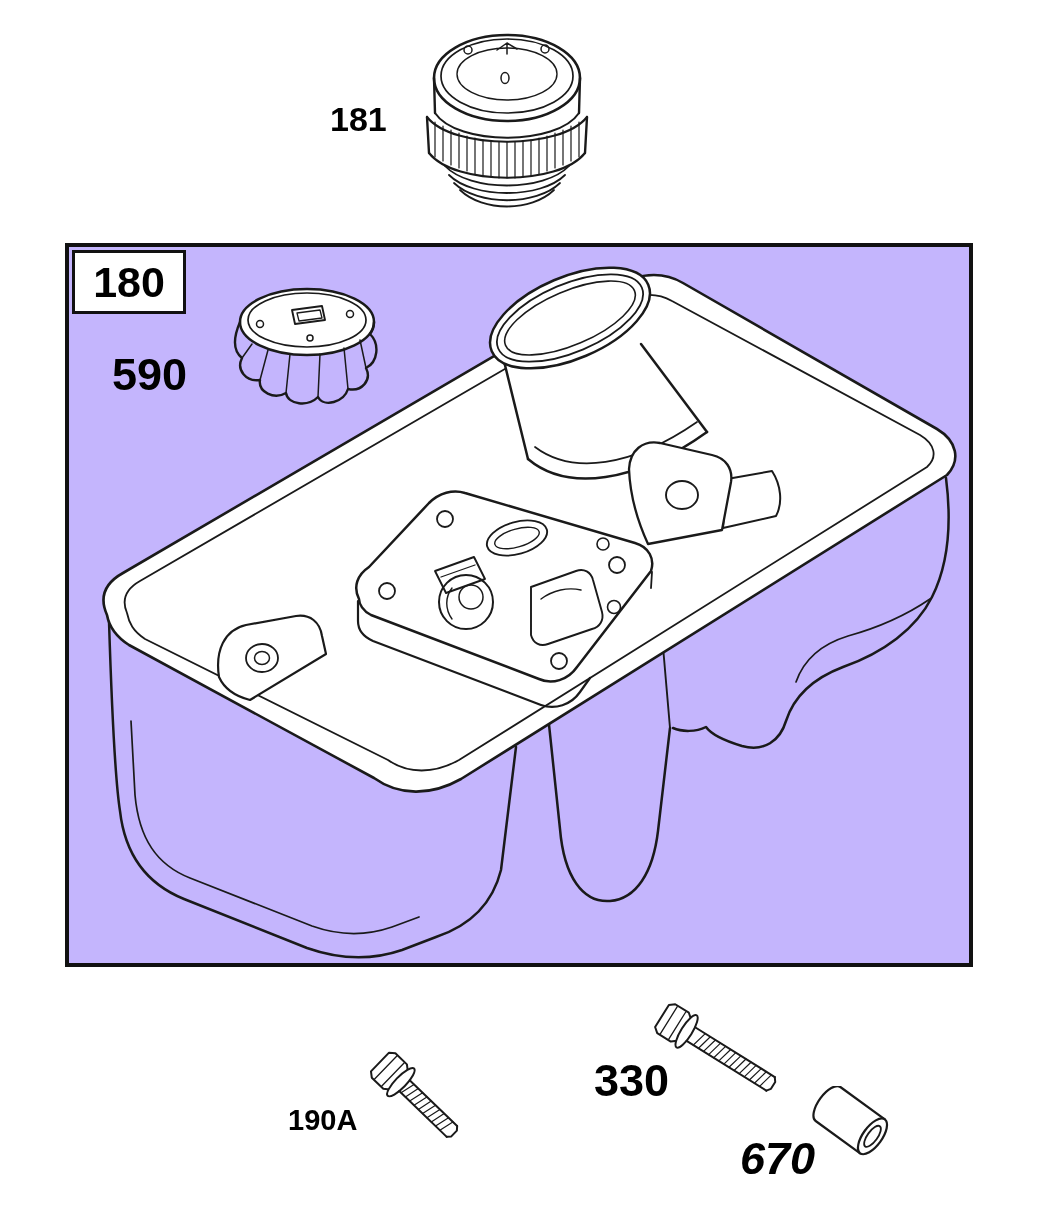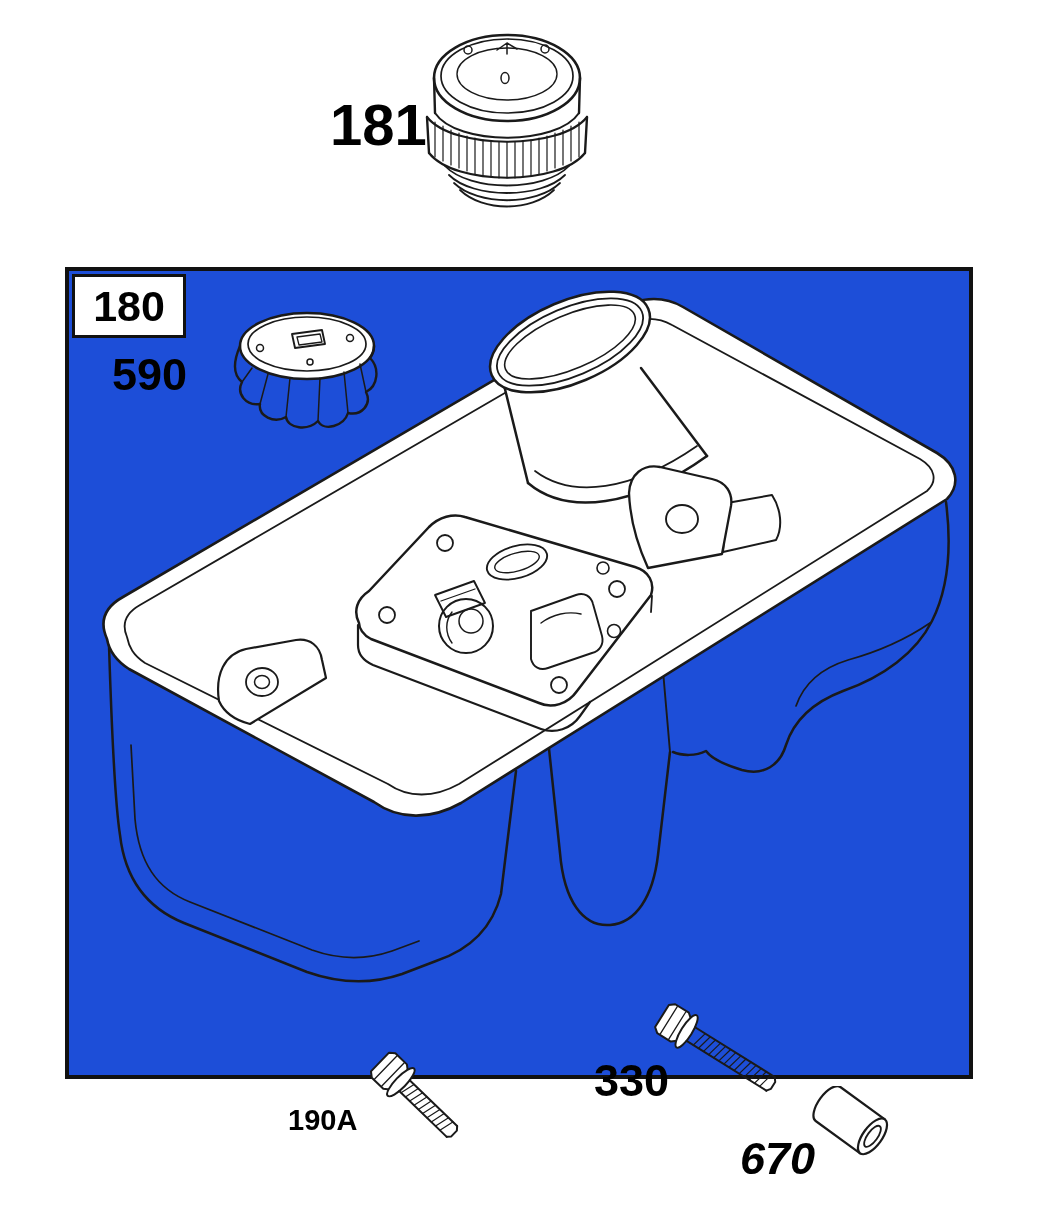--- a/index.html
+++ b/index.html
@@ -7,28 +7,28 @@
   body { font-family:"Liberation Sans", sans-serif; }
   .canvas {
     position:relative; width:1048px; height:1232px;
     background:#ffffff; overflow:hidden;
   }
   .part-label {
     position:absolute; font-weight:bold; color:#000;
     font-family:"Liberation Sans", sans-serif; line-height:1;
     letter-spacing:0px; white-space:nowrap;
   }
-  .label-181 { left:330px; top:96px; font-size:58px; }
+  .label-181 { left:330px; top:102px; font-size:34px; }
   .label-957 { left:112px; top:352px; font-size:45px; }
   .label-190A{ left:288px; top:1106px; font-size:29px; }
   .label-190 { left:594px; top:1058px; font-size:45px; }
   .label-670 { left:740px; top:1136px; font-size:45px;font-style:italic; }
   .main-box {
-    position:absolute; left:65px; top:243px; width:908px; height:812px;
-    border:4px solid #111; background:#1d4ed8;margin-top:24px;
+    position:absolute; left:65px; top:243px; width:908px; height:724px;
+    border:4px solid #111; background:#c4b5fd;
   }
   .ref-box {
     position:absolute; left:3px; top:3px; width:114px; height:64px;
     border:3px solid #111; display:flex; align-items:center; justify-content:center;
     font-size:43px; font-weight:bold; color:#000; background:#fff; z-index:3;
   }
   svg.part { position:absolute; }
   .svg-cap181 { left:415px; top:16px; }
   .svg-cap957 { left:218px; top:270px; z-index:2; }
   .svg-tank   { left:0px; top:0px; z-index:1; }

